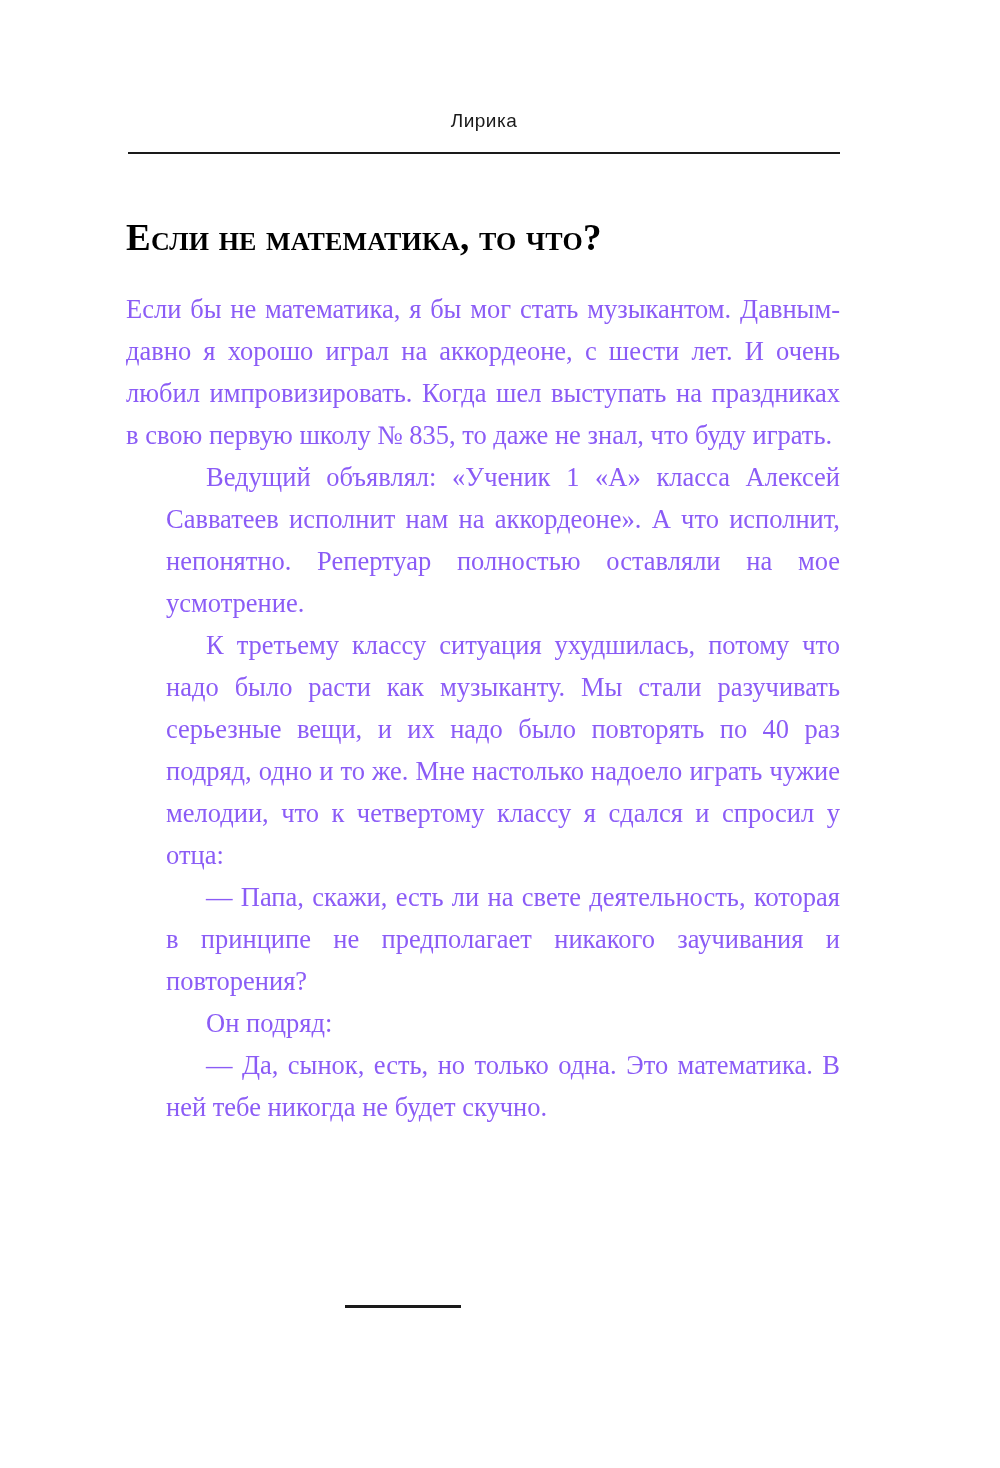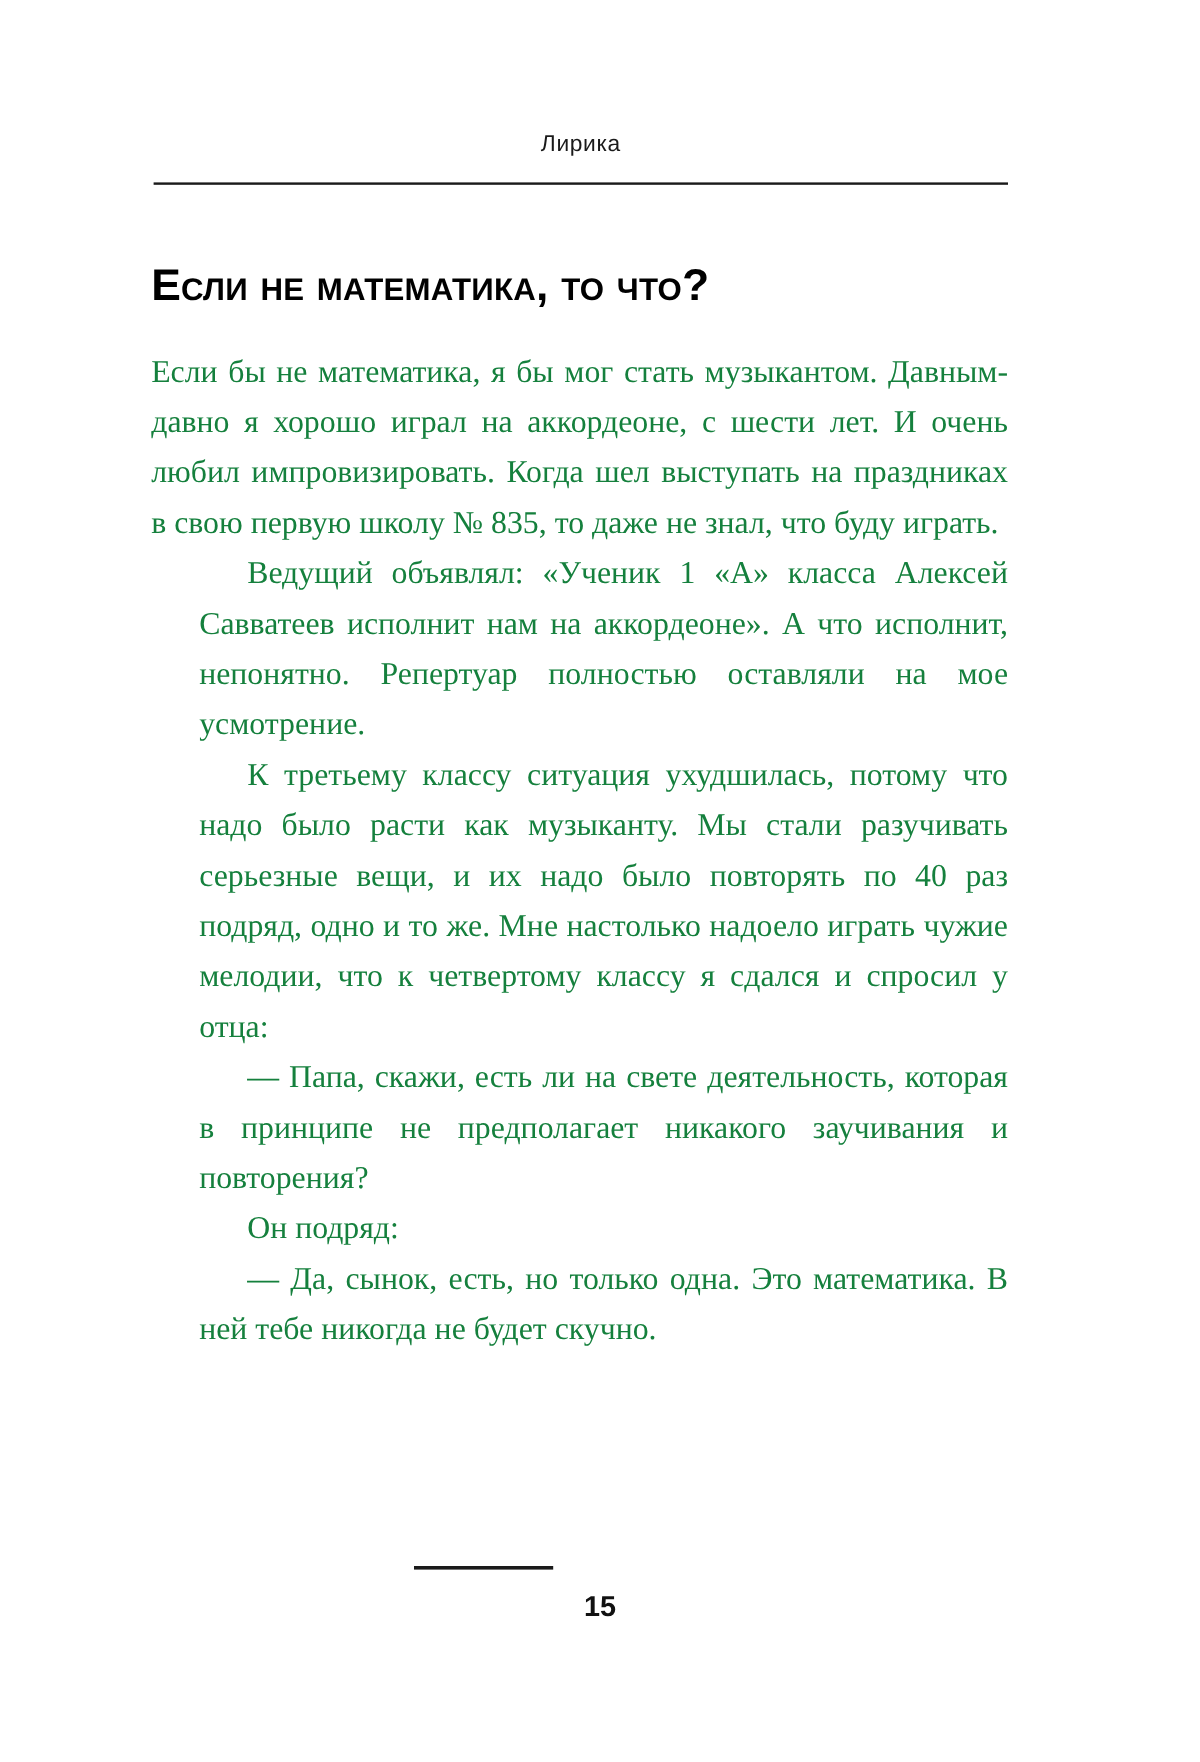--- a/index.html
+++ b/index.html
@@ -38,38 +38,38 @@
     left: 128px;
     width: 712px;
     height: 2px;
     background: #1a1a1a;
   }
   .title {
     position: absolute;
     top: 192px;
     left: 126px;
     width: 740px;
-    font-family: Liberation Sans, sans-serif;
+    font-family: Liberation Serif, serif;
     font-weight: bold;
     font-size: 37px;
     line-height: 1.15;
     letter-spacing: 0.2px;
     color: #000000;
     font-variant: small-caps;
     text-transform: none;
   }
   .body-text {
     position: absolute;
     top: 288px;
     left: 126px;
     width: 714px;
     font-size: 26.5px;
     line-height: 42px;
     text-align: justify;
-    color: #15803d;
+    color: #8b5cf6;
     hyphens: manual;
   }
   .body-text p {
     margin: 0;
   }
   .body-text p.indent {
     text-indent: 40px;
     margin-left: 40px;
   }
   .footer-rule {
@@ -108,15 +108,14 @@
     <p>Если бы не математика, я бы мог стать музыкантом. Давным-давно я хорошо играл на аккордеоне, с шести лет. И очень любил импровизировать. Когда шел выступать на праздниках в свою первую школу № 835, то даже не знал, что буду играть.</p>
     <p class="indent">Ведущий объявлял: «Ученик 1 «А» класса Алексей Савватеев исполнит нам на аккордеоне». А что исполнит, непонятно. Репертуар полностью оставляли на мое усмотрение.</p>
     <p class="indent">К третьему классу ситуация ухудшилась, потому что надо было расти как музыканту. Мы стали разучивать серьезные вещи, и их надо было повторять по 40 раз подряд, одно и то же. Мне настолько надоело играть чужие мелодии, что к четвертому классу я сдался и спросил у отца:</p>
     <p class="indent">— Папа, скажи, есть ли на свете деятельность, которая в принципе не предполагает никакого заучивания и повторения?</p>
     <p class="indent">Он подряд:</p>
     <p class="indent">— Да, сынок, есть, но только одна. Это математика. В ней тебе никогда не будет скучно.</p>
   </div>
 
   <div class="footer-rule"></div>
 
-  <div class="page-number">15</div>
 
 </div>
 
 </body></html>

